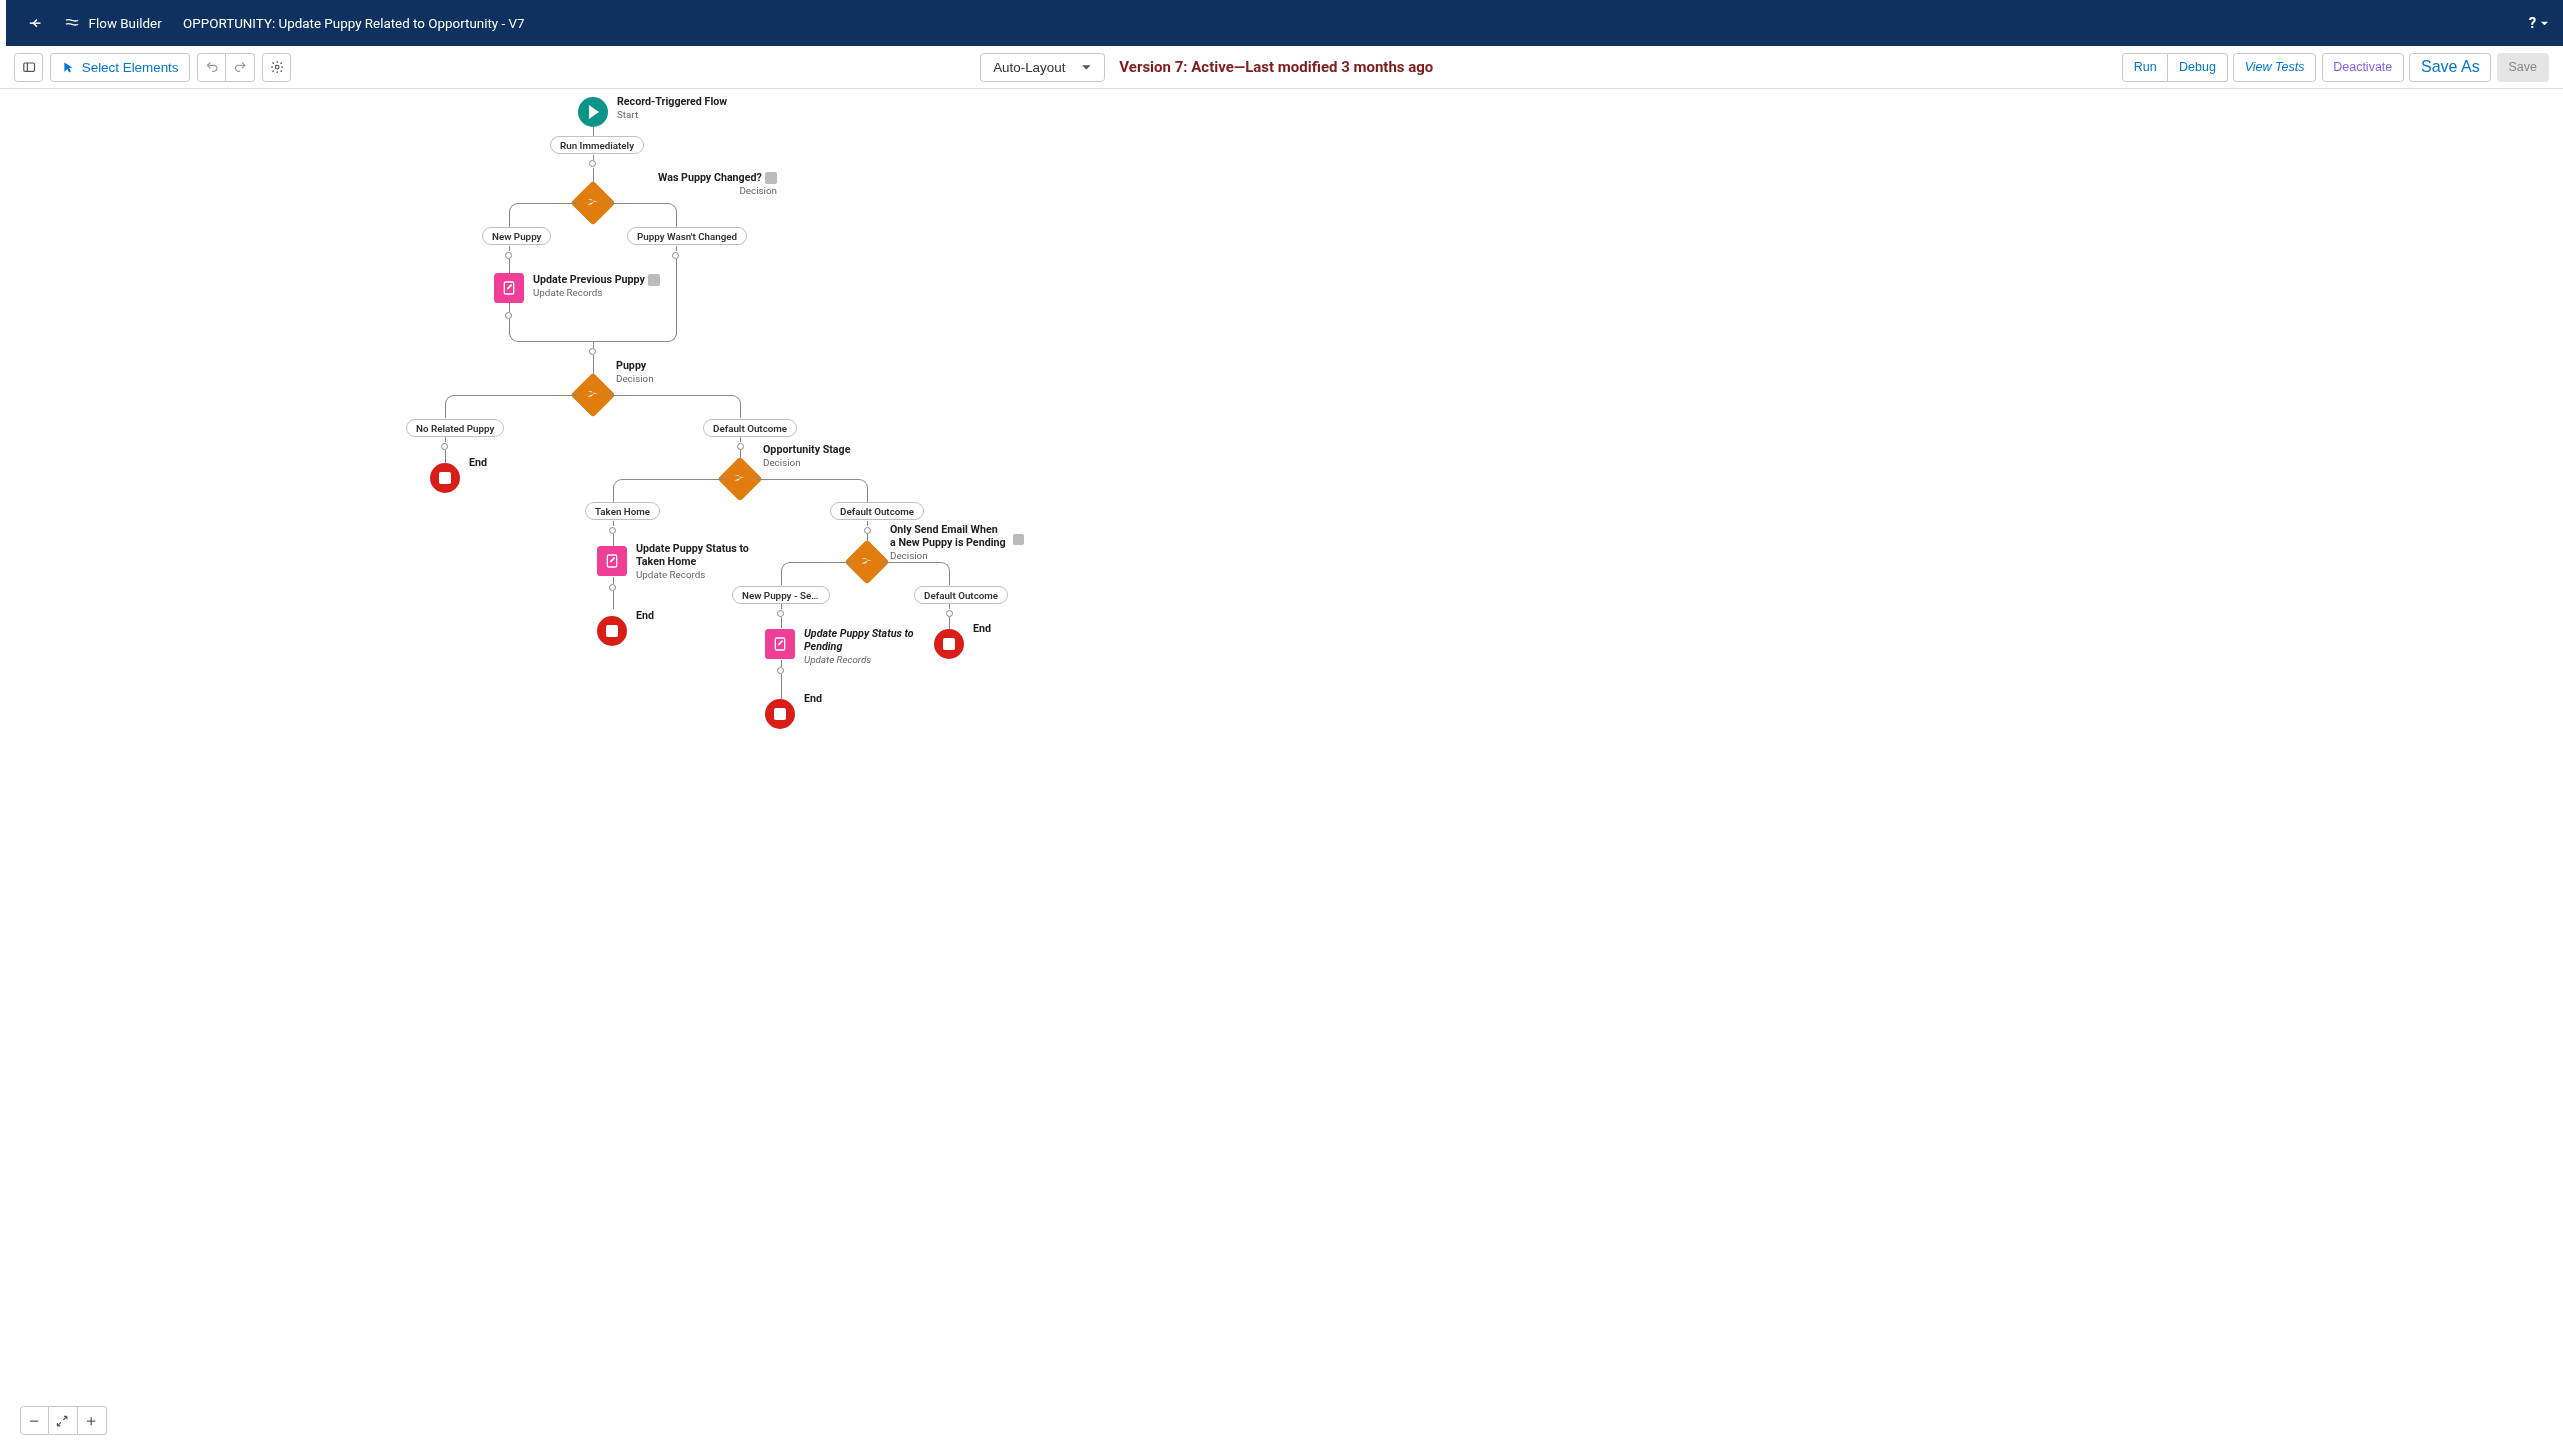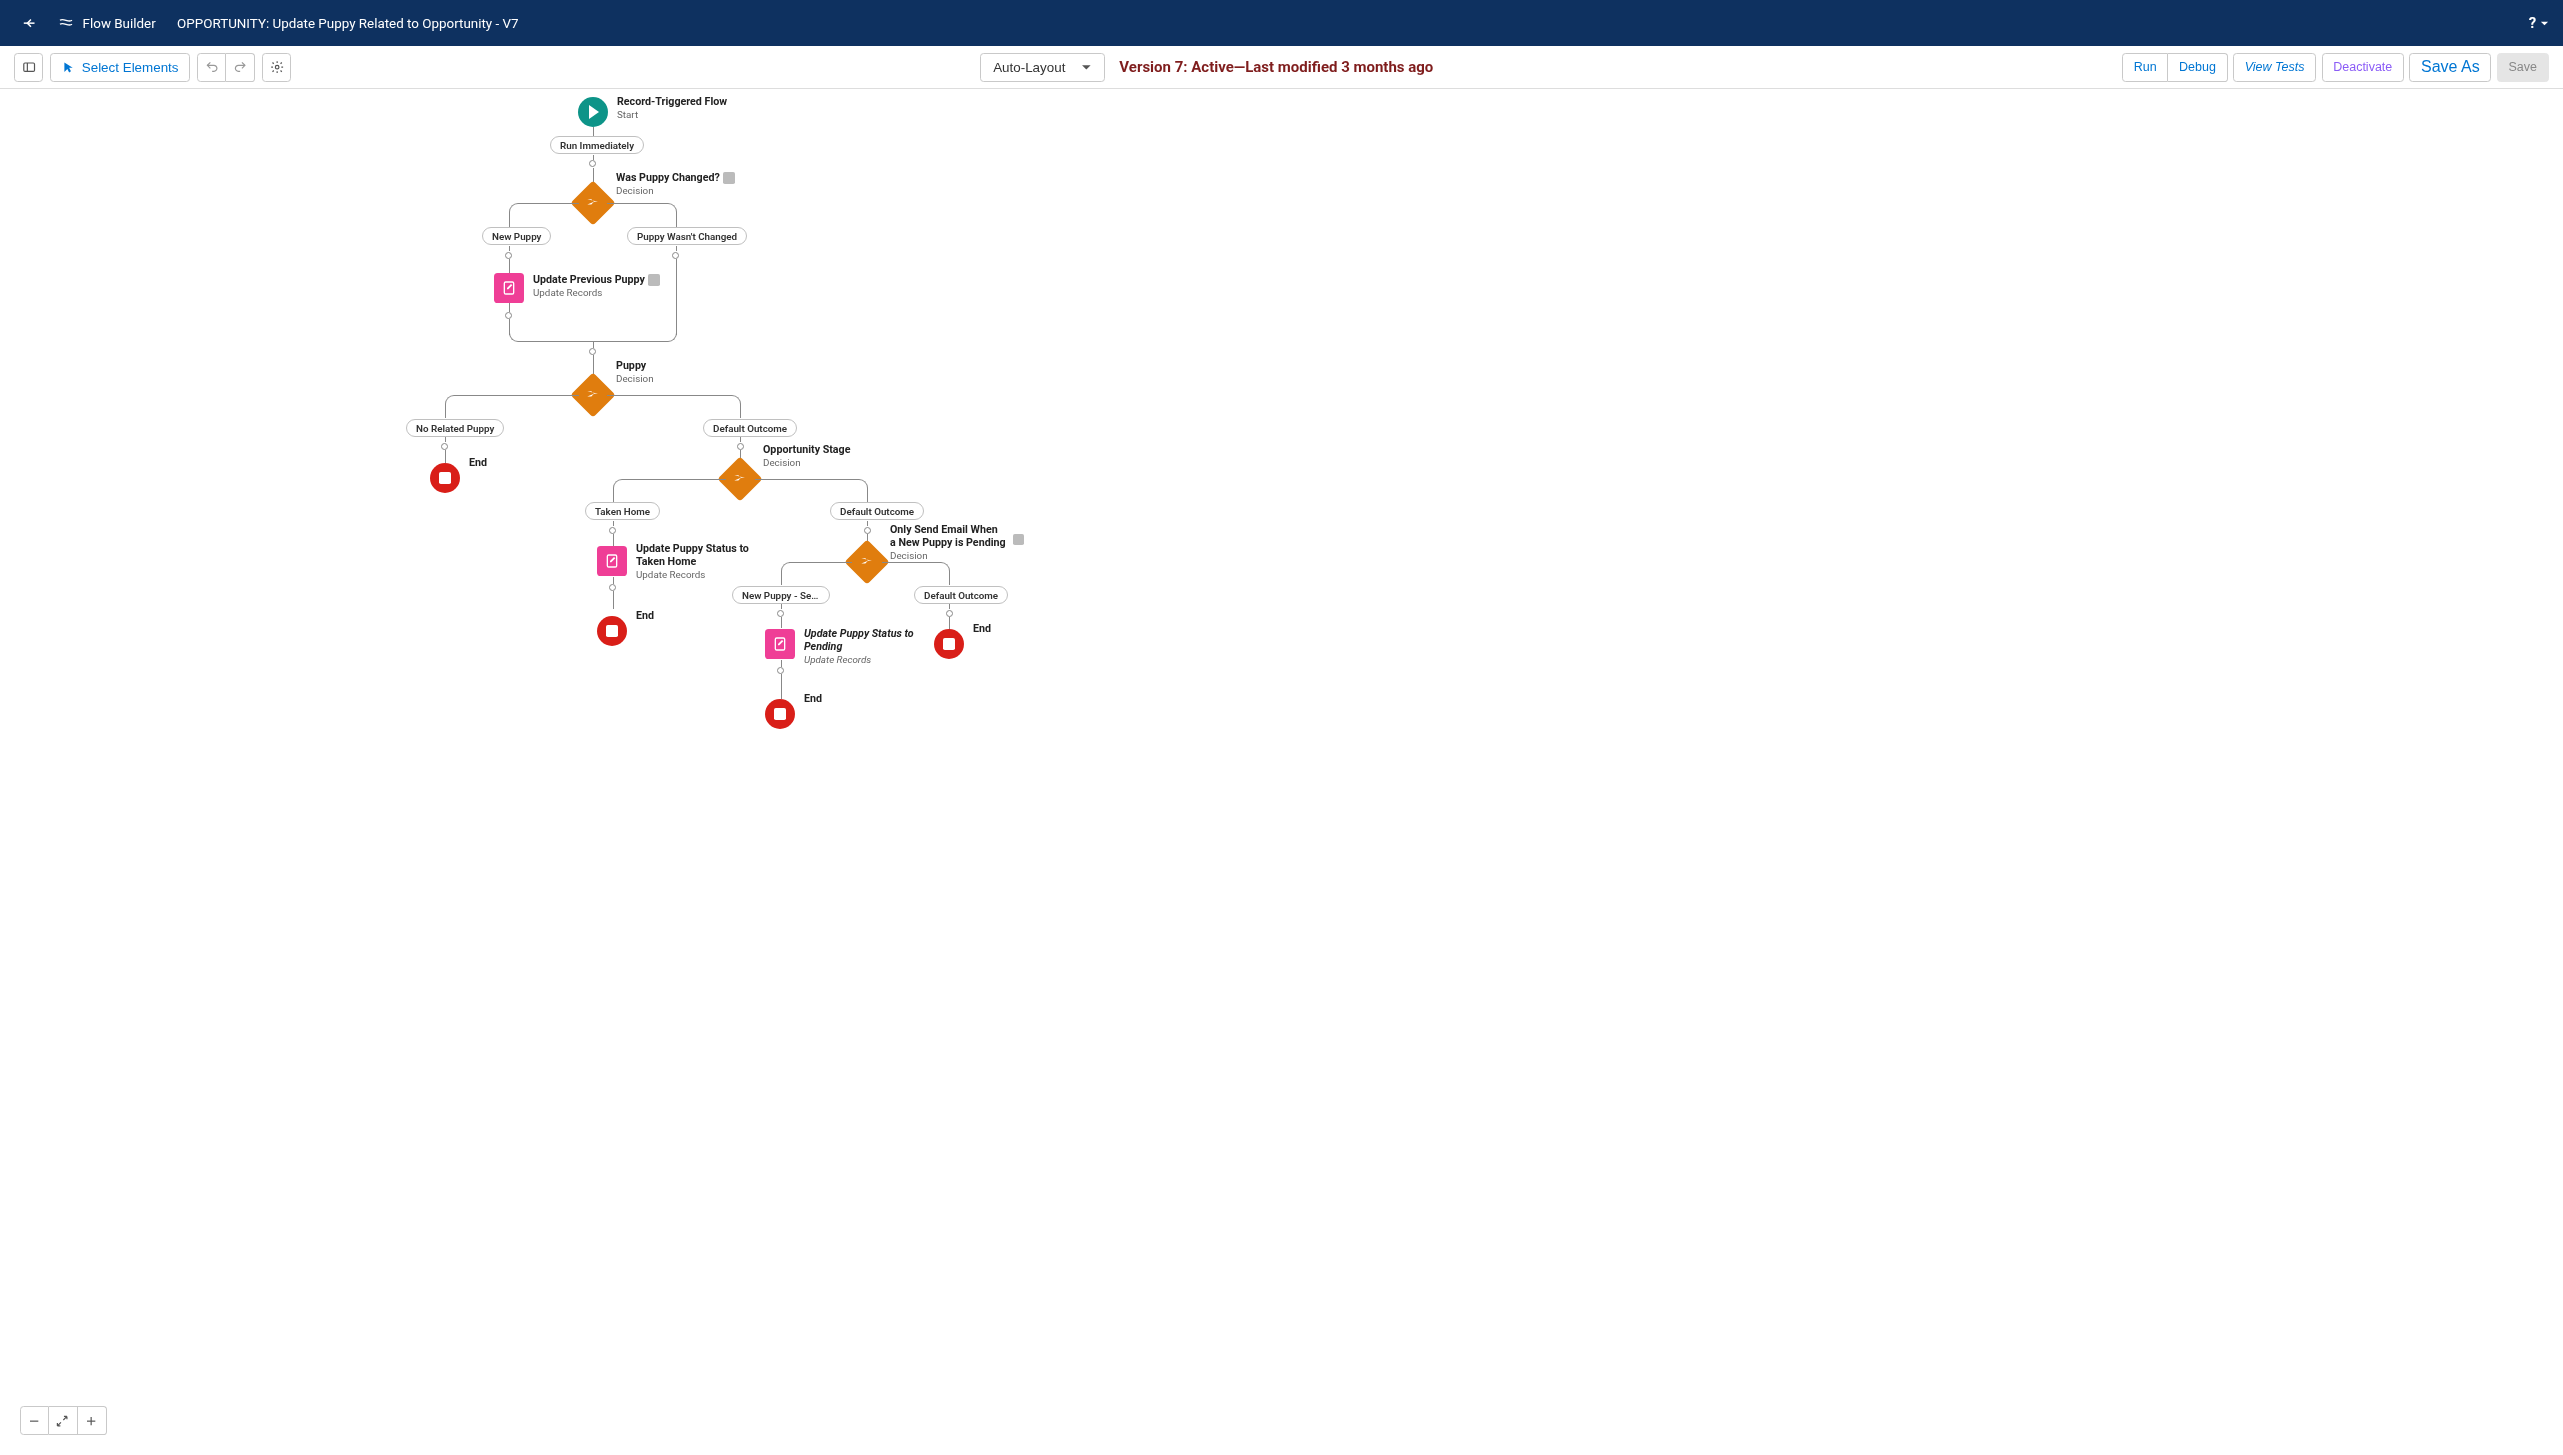--- a/index.html
+++ b/index.html
@@ -1,19 +1,19 @@
 <!DOCTYPE html>
 <html style="font-size:14.3px"><head>
 <meta charset="utf-8">
 <style>
 * { margin: 0; padding: 0; box-sizing: border-box; }
 body { font-family: -apple-system, BlinkMacSystemFont, "Segoe UI", Roboto, Helvetica, Arial, sans-serif; background: #fff; overflow: hidden; }
 
 
-.header { background: #0E3160; height: 46px; display: flex; align-items: center; padding: 0 14.3px; color: #fff; }
+.header { background: #0E3160; height: 46px; display: flex; align-items: center; padding: 0 14.3px; color: #fff; margin-left: 6px; }
 .header-back { width: 29px; height: 29px; display: flex; align-items: center; justify-content: center; cursor: pointer; }
 .header-app { display: flex; align-items: center; gap: 9px; margin-left: 14.3px; margin-right: 21.4px; }
 .header-title { font-size: 13.4px; font-weight: 400; }
 .header-help { margin-left: auto; display: flex; align-items: center; gap: 3.6px; cursor: pointer; font-size: 15px; font-weight: 700; }
 
 
 .toolbar { height: 43px; border-bottom: 0.9px solid #ddd; display: flex; align-items: center; padding: 0 14.3px; gap: 7.1px; }
 .btn { height: 29px; border: 0.9px solid #c9c9c9; background: #fff; border-radius: 3.6px; display: flex; align-items: center; padding: 0 10.7px; font-size: 11.6px; cursor: pointer; gap: 5.4px; color: #333; }
 .btn-icon-only { padding: 0; width: 29px; justify-content: center; }
 .btn-group { display: flex; }
@@ -176,21 +176,21 @@
   <div class="connector-v" style="left:593px; top:66px; height:5.4px;"></div>
   <div class="connector-dot" style="left:589px; top:71px;"></div>
   <div class="connector-v" style="left:593px; top:79px; height:19.6px;"></div>
 
   <div class="flow-node" style="left:577px; top:98px;">
     <div class="node-decision">
         <div class="node-decision-inner"><svg width="16" height="16" viewBox="0 0 24 24" fill="#fff">
             <path d="M4 8 h6 l4 4 h6 M4 16 h6 l4-4"></path>
           </svg></div>
       </div>
-    <div class="node-label-side" style="top:-16px;">
+    <div class="node-label-side" style="top:-16px;text-align:right;">
       <div class="node-label-title"><span>Was Puppy Changed?</span><span class="desc-badge"></span></div>
       <div class="node-label-sub">Decision</div>
     </div>
   </div>
 
   <div class="corner-tl" style="left:509px; top:114px;"></div>
   <div class="connector-h" style="left:518px; top:114px; width:61px;"></div>
   <div class="connector-h" style="left:607px; top:114px; width:61px;"></div>
   <div class="corner-tr" style="left:668px; top:114px;"></div>
   <div class="connector-v" style="left:509px; top:123px; height:16px;"></div>

